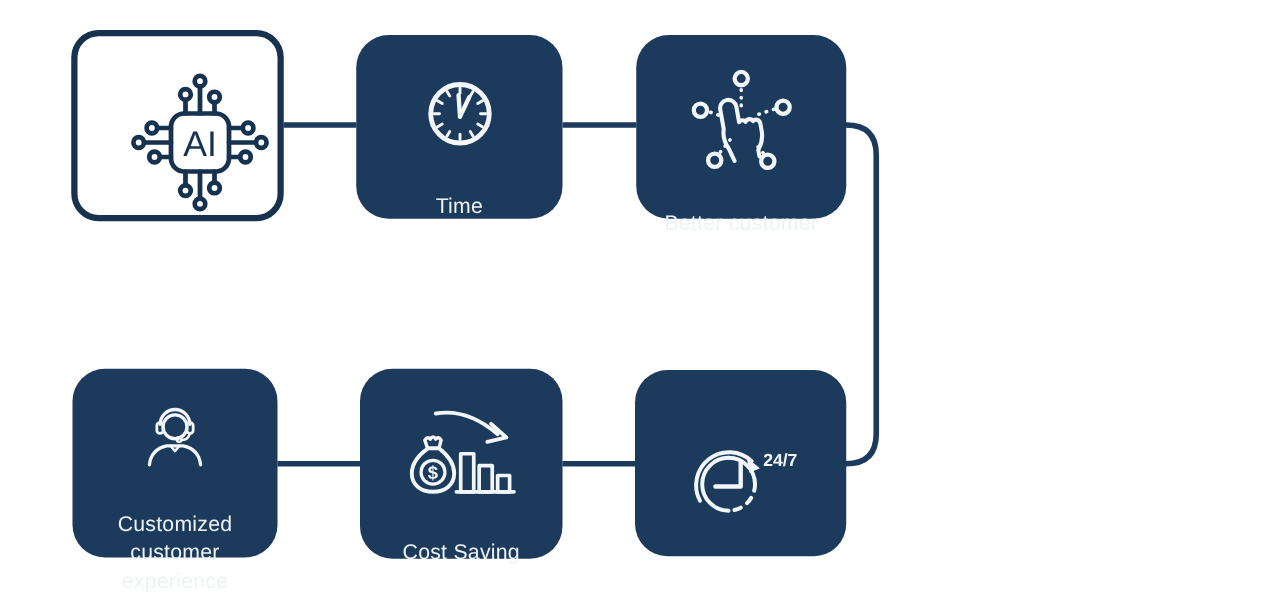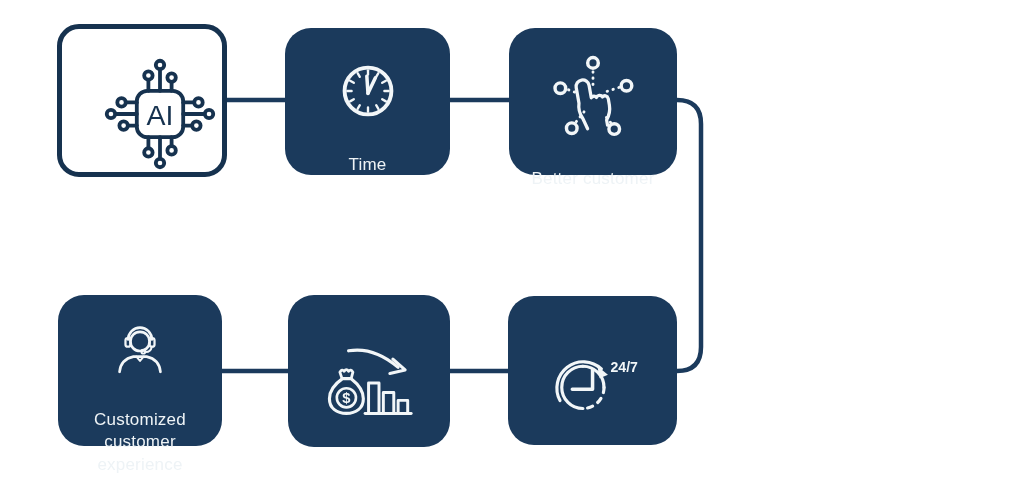--- a/index.html
+++ b/index.html
@@ -160,20 +160,21 @@
         <text x="31.5" y="73" text-anchor="middle" font-size="17" font-weight="bold" fill="#f2f6f8" stroke="none">$</text>
 
         <g stroke-width="3.4">
           <rect x="57" y="50" width="12" height="35"></rect>
           <rect x="74" y="61" width="12" height="24"></rect>
           <rect x="91" y="70" width="11" height="15"></rect>
           <line x1="53" y1="85" x2="106" y2="85"></line>
         </g>
       </svg>
     </div>
+    <div class="label">Cost Saving</div>
   </div>
 
   <div class="card" style="left:508px;top:296px;width:169px;height:149px;">
     <div class="iconwrap">
       <svg width="104" height="88" viewBox="0 0 115 100" fill="none" stroke="#f2f6f8" stroke-linecap="round" stroke-linejoin="round">
 
         <path d="M 46 31 A 24 24 0 0 1 70 55" stroke-width="3.6"></path>
         <path d="M 70 55 A 24 24 0 0 1 46 79" stroke-width="3.6" stroke-dasharray="6 7"></path>
         <path d="M 46 79 A 24 24 0 0 1 46 31" stroke-width="3.6"></path>
 

